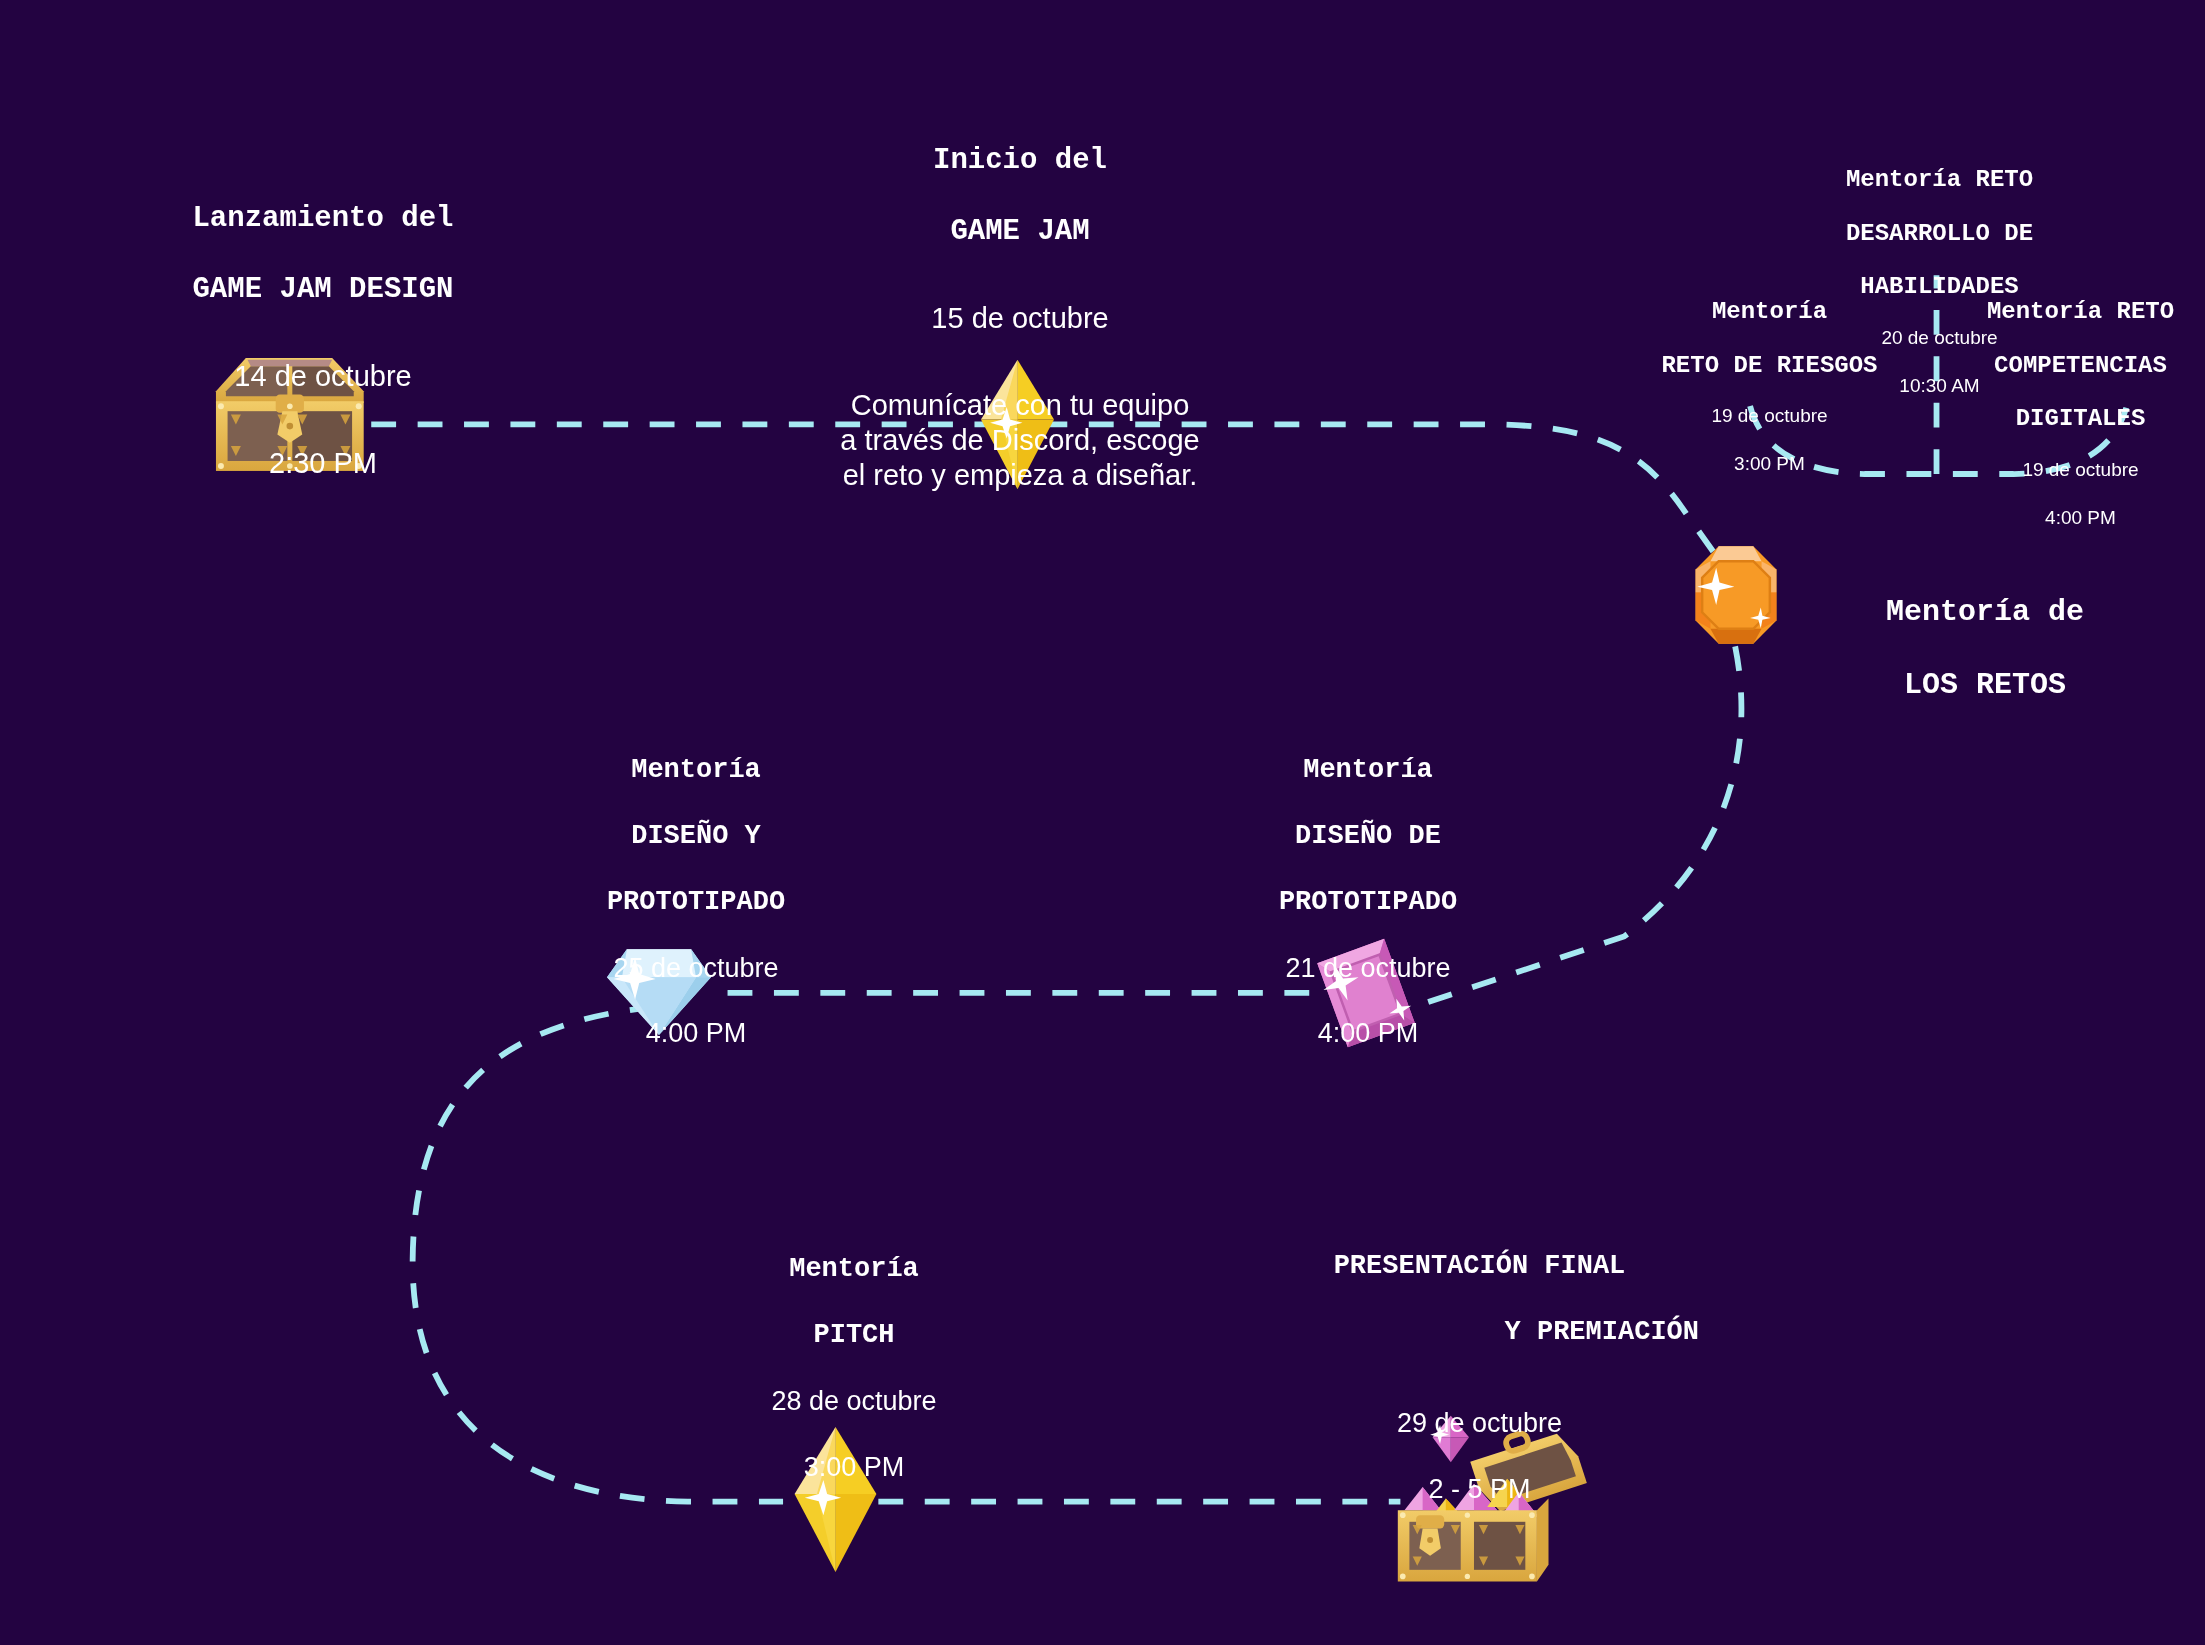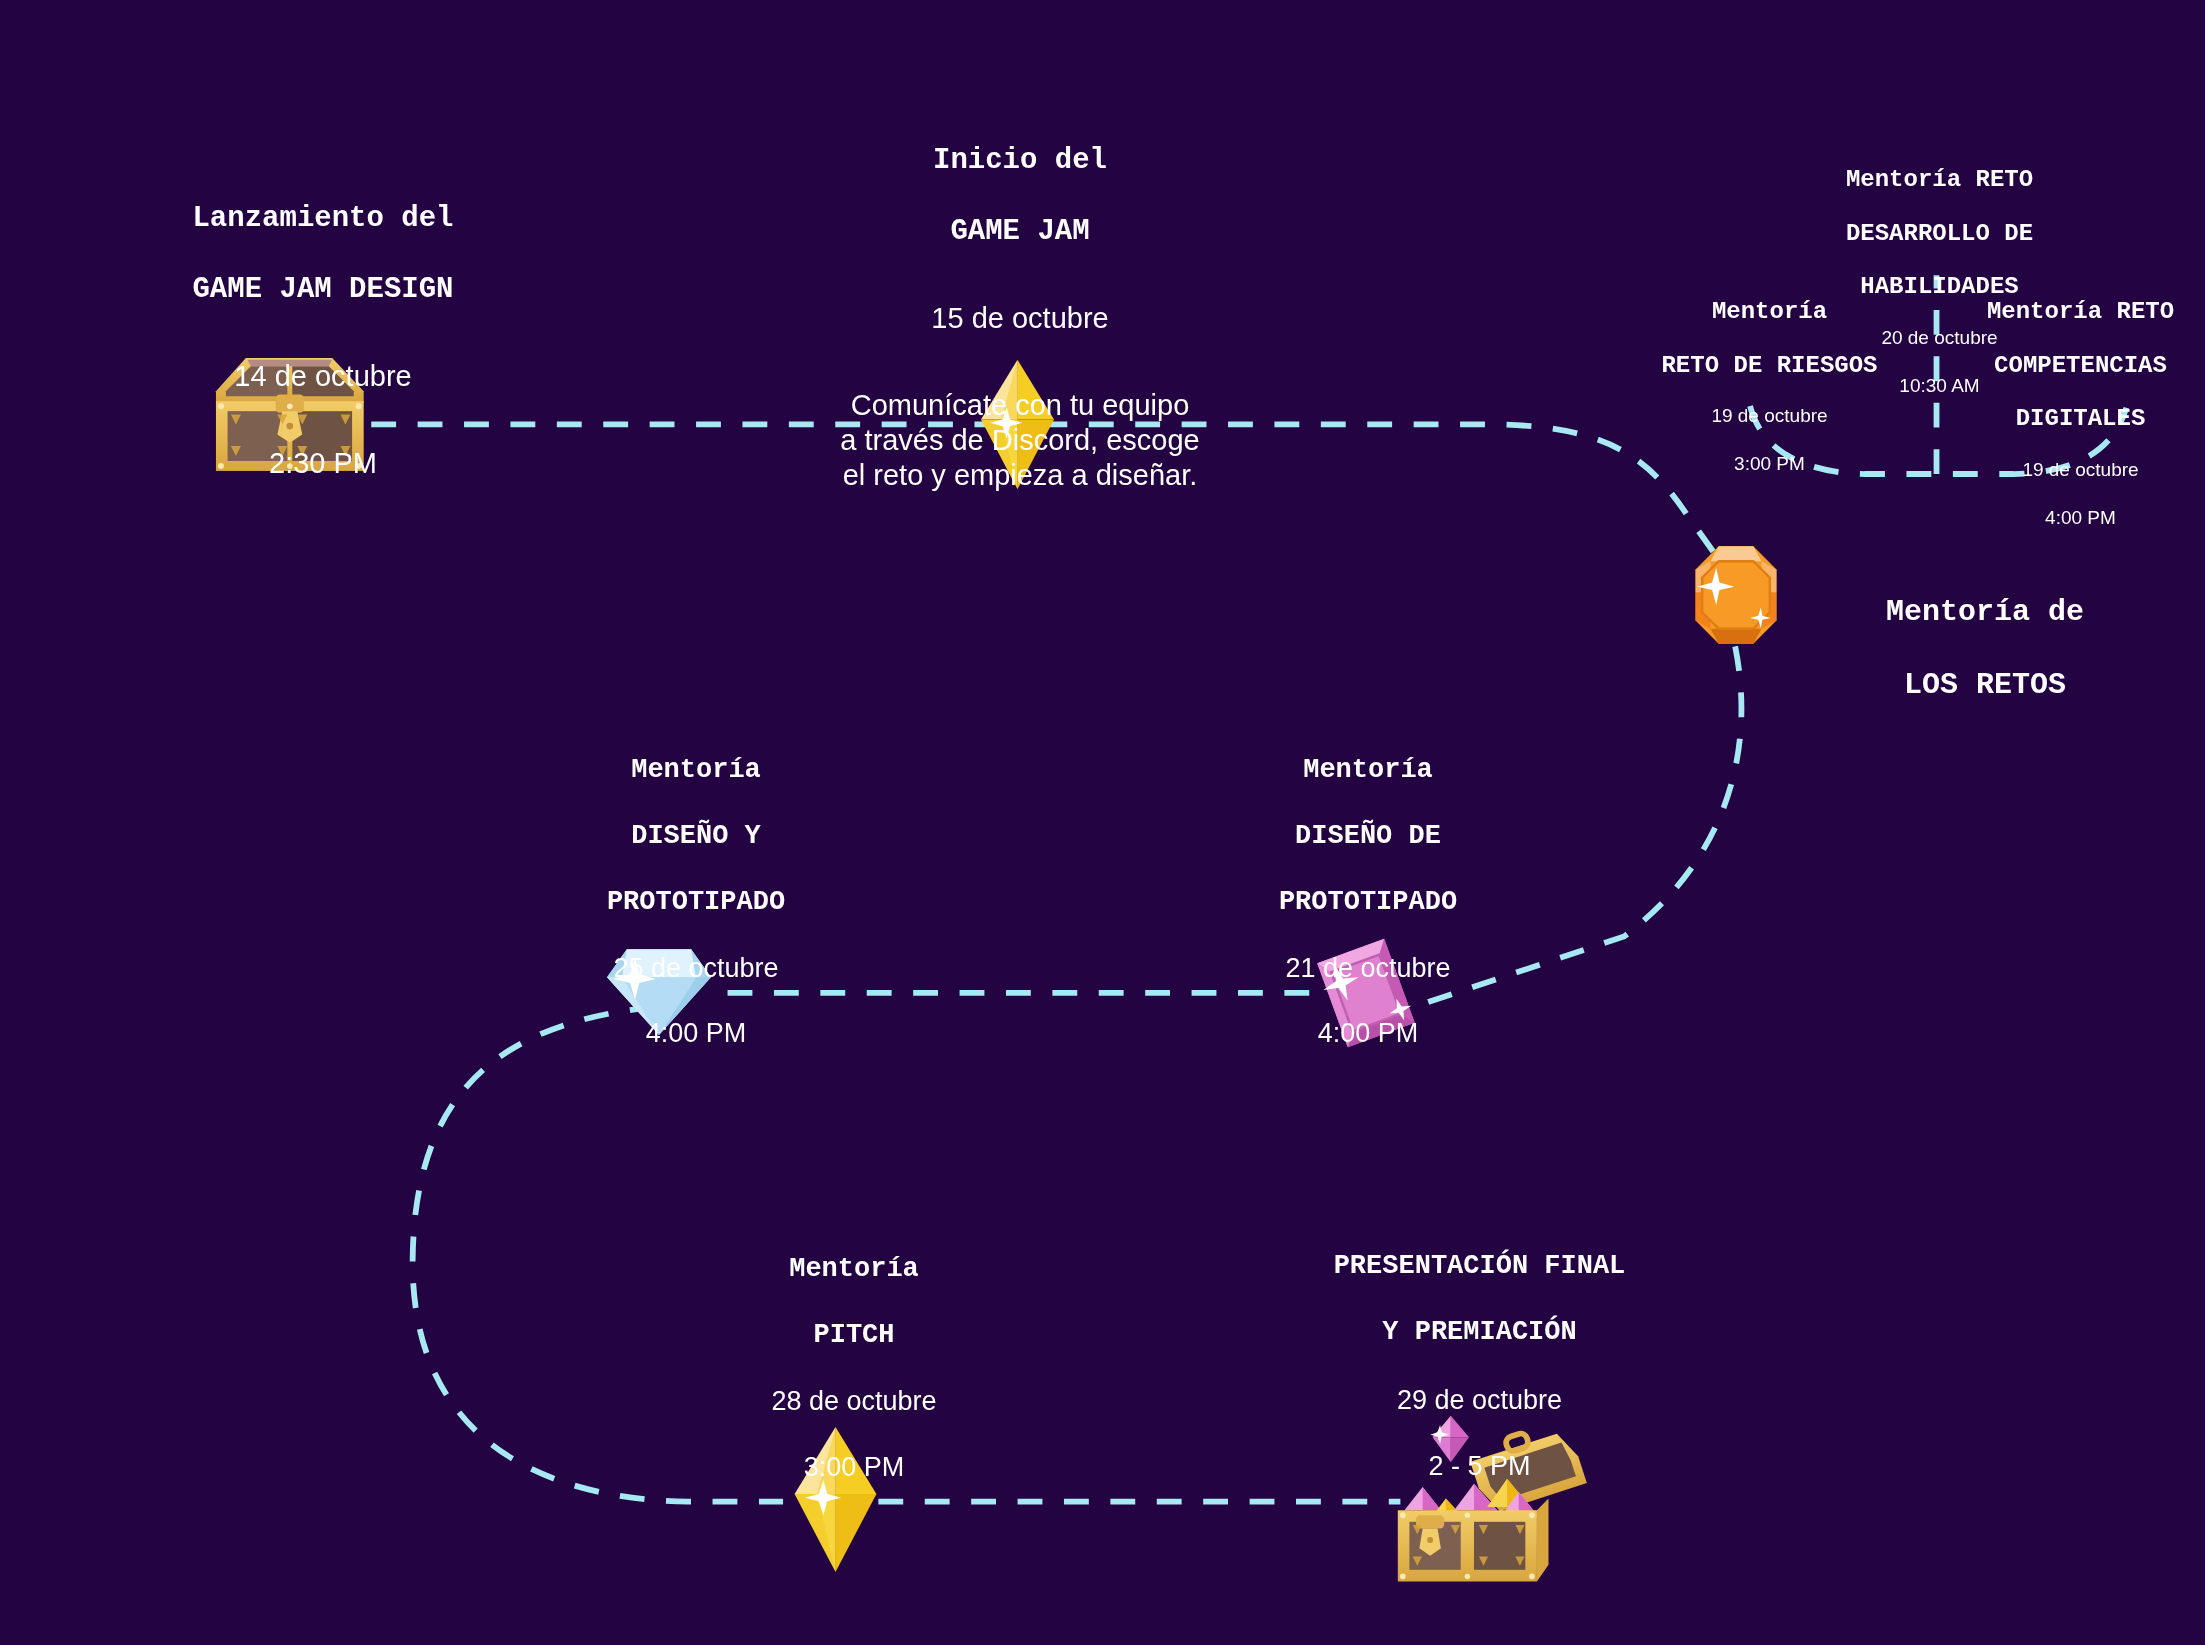--- a/index.html
+++ b/index.html
@@ -315,19 +315,19 @@
 
   <div class="label lbl-md" style="left:655px; top:1220px; width:398px;">
     <span class="hdr">Mentoría</span>
     <span class="hdr">PITCH</span>
     <span class="sub">28 de octubre</span>
     <span class="sub">3:00 PM</span>
   </div>
 
   <div class="label lbl-md" style="left:1260px; top:1217px; width:439px;">
     <span class="hdr">PRESENTACIÓN FINAL</span>
-    <span class="hdr" style="margin-bottom:2px;">Y PREMIACIÓN</span>
+    <span class="hdr" style="margin-bottom:25px;text-align:right;">Y PREMIACIÓN</span>
     <span class="sub">29 de octubre</span>
     <span class="sub">2 - 5 PM</span>
   </div>
 
 </div>
 
 
 </body></html>

